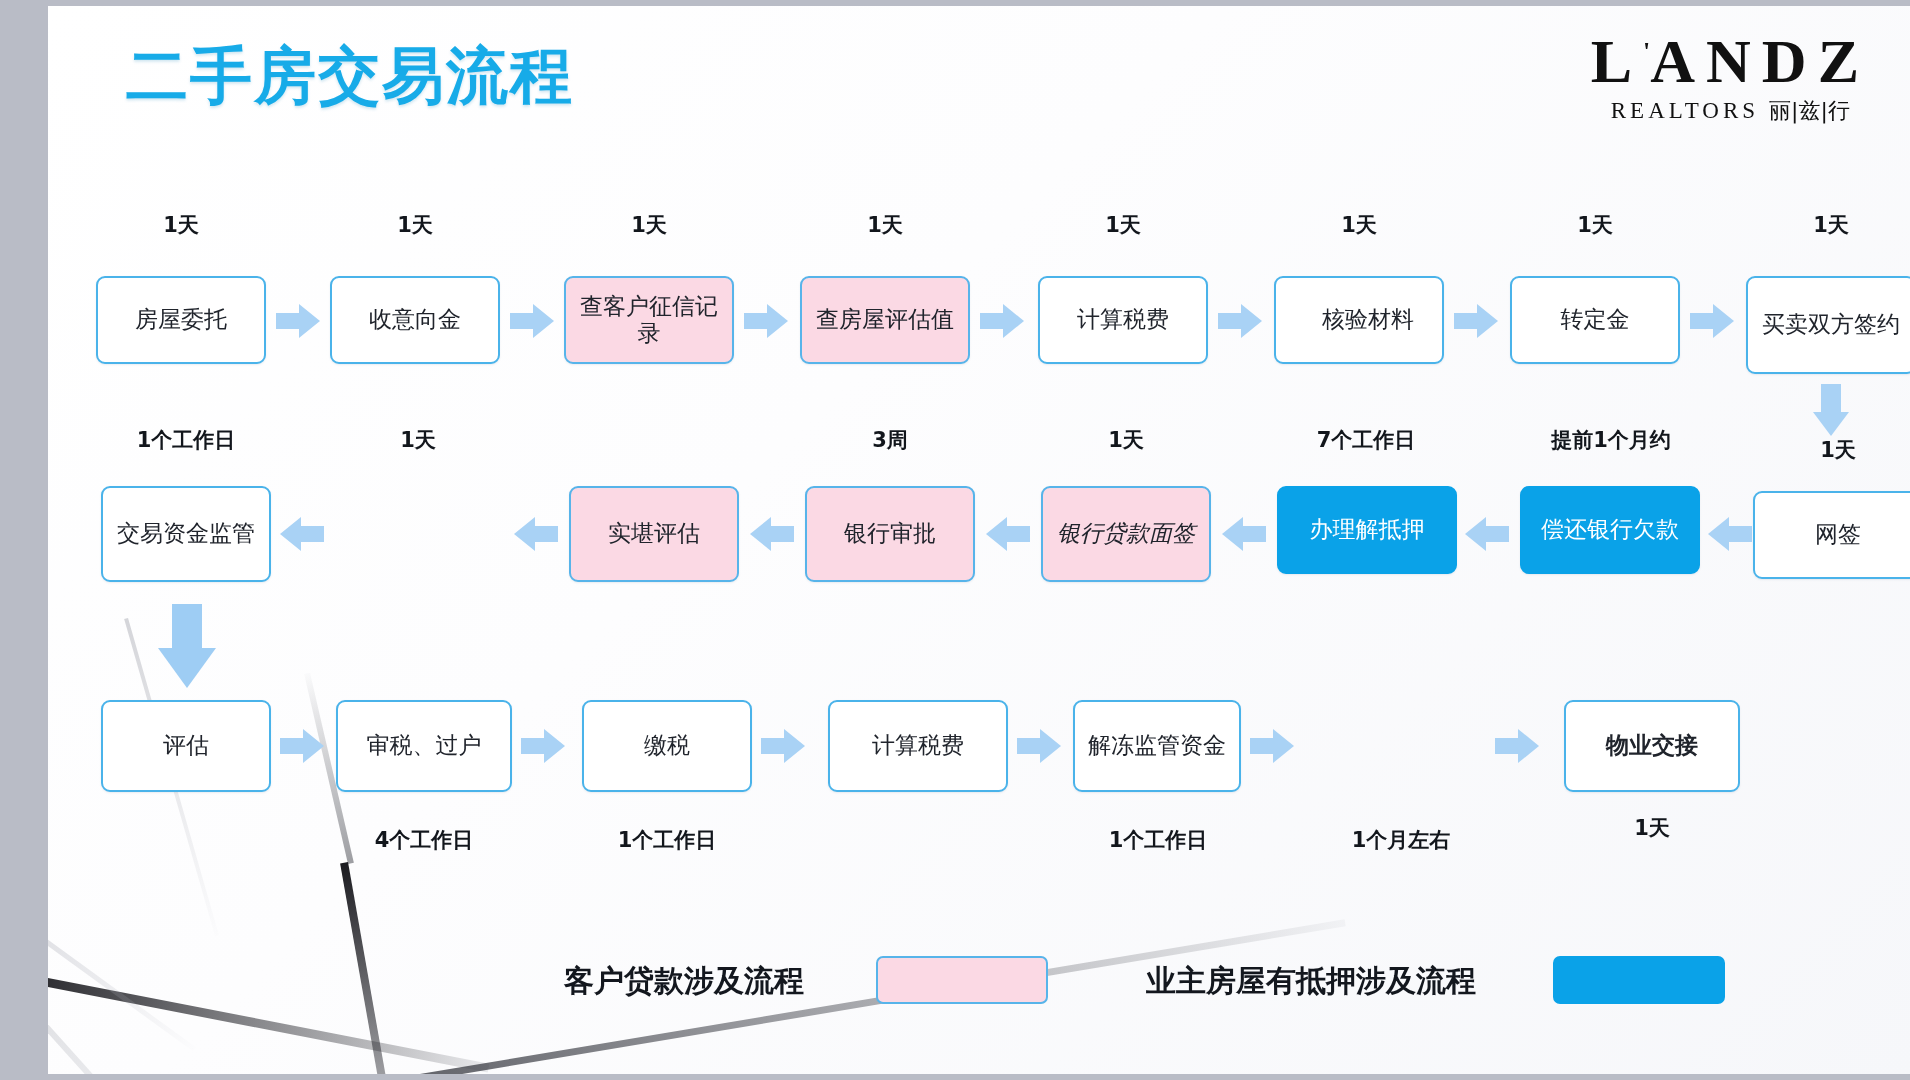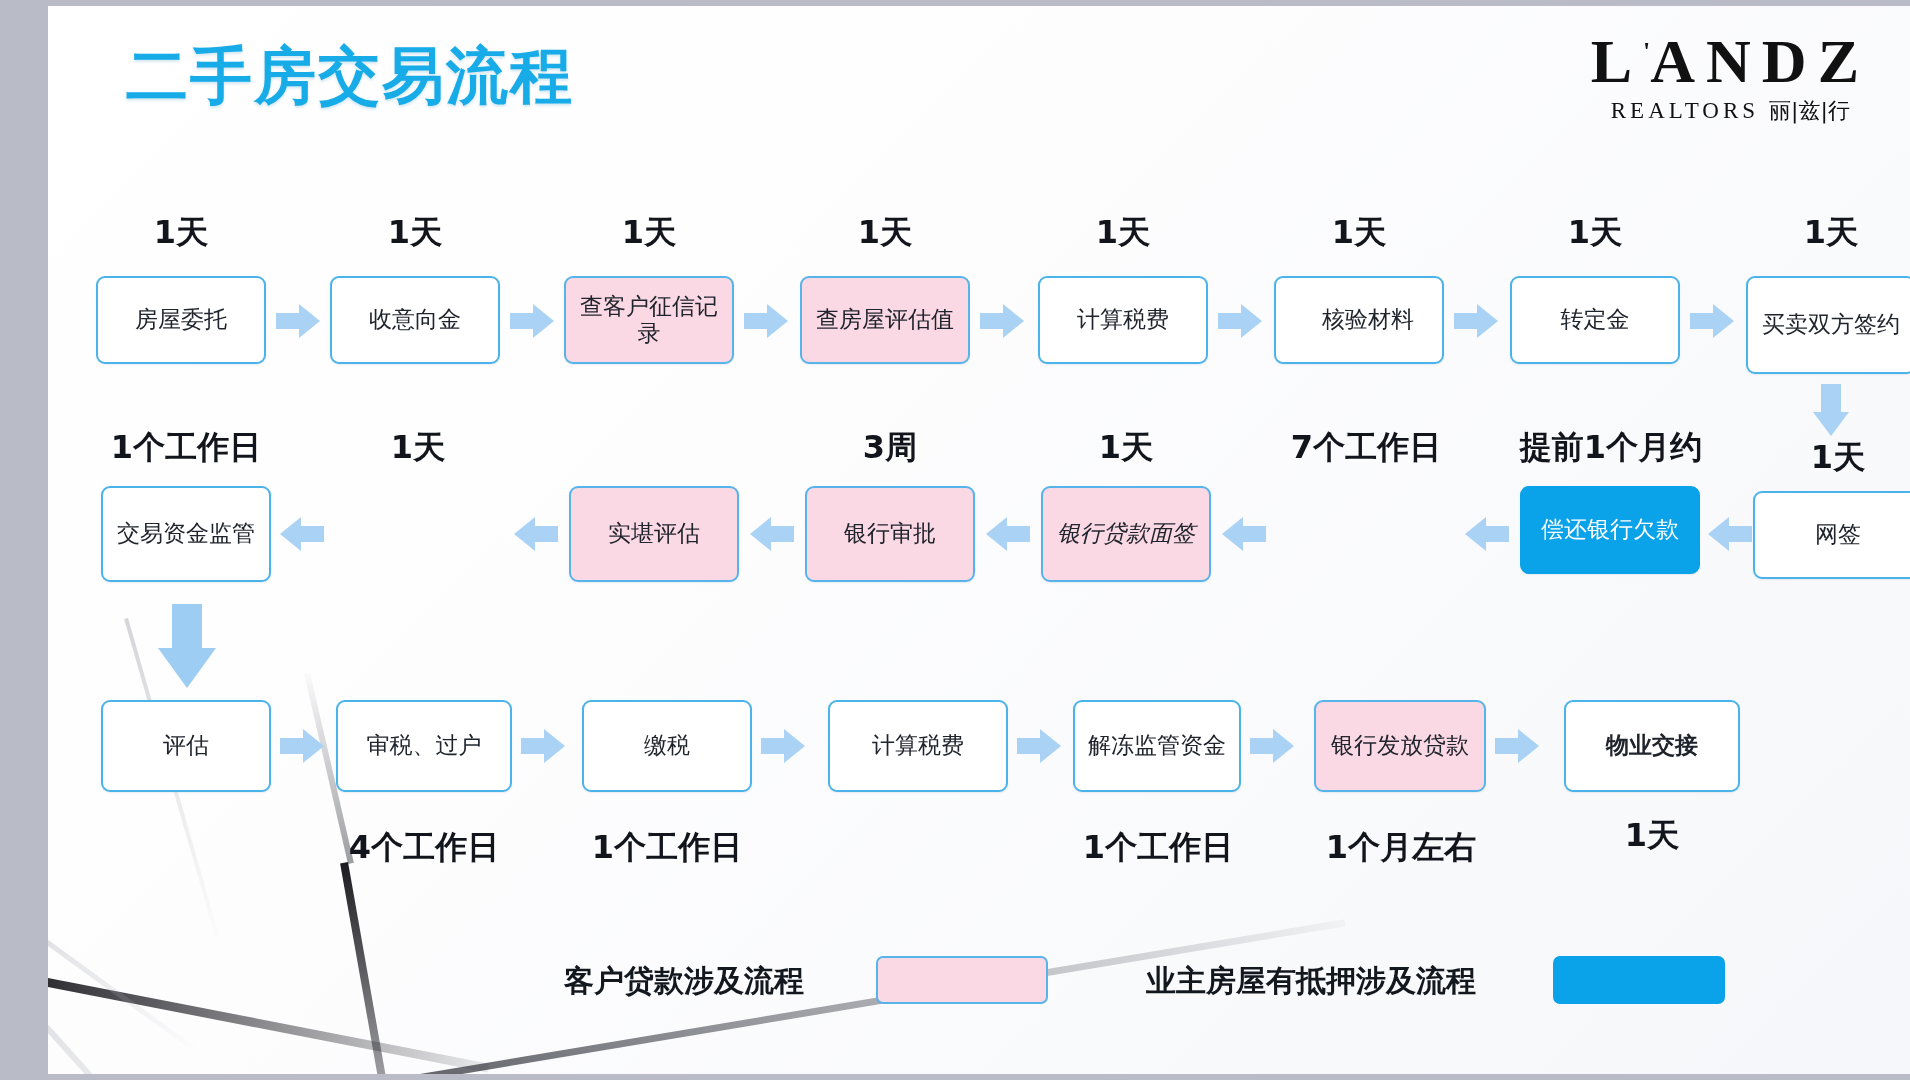--- a/index.html
+++ b/index.html
@@ -57,21 +57,21 @@
     font-size:23px;color:#20242c;
     font-family:"DejaVu Sans","Liberation Sans",sans-serif;
     padding:2px 6px;
     box-shadow:0 1px 2px rgba(60,90,130,.10);
   }
   .node.pink{background:#fbd9e4;border-color:#57b4ea;}
   .node.blue{background:#0aa2e8;border-color:#0aa2e8;color:#ffffff;}
 
   .dur{
     position:absolute;
-    font-size:32px;font-weight:bold;color:#12161c;
+    font-size:21px;font-weight:bold;color:#12161c;
     font-family:"DejaVu Sans","Liberation Sans",sans-serif;
     white-space:nowrap;text-align:center;
   }
 
   
   .arrow{position:absolute;}
   .arrow-r,.arrow-l{width:44px;height:34px;}
   .arrow-r .shaft,.arrow-l .shaft{position:absolute;top:9px;height:16px;background:#a9d2f5;}
   .arrow-r .shaft{left:0;width:24px;}
   .arrow-l .shaft{right:0;width:24px;}
@@ -208,20 +208,21 @@
 
   <div class="dur" style="left:993px;top:420px;width:170px;">1天</div>
   <div class="node pink" style="left:993px;top:480px;width:170px;height:96px;font-style:italic;">银行贷款面签</div>
 
   <div class="arrow arrow-l" style="left:1174px;top:511px;">
       <div class="shaft"></div>
       <div class="head"></div>
     </div>
 
   <div class="dur" style="left:1203px;top:420px;width:230px;">7个工作日</div>
+  <div class="node blue" style="left:1229px;top:480px;width:180px;height:88px;">办理解抵押</div>
 
   <div class="arrow arrow-l" style="left:1417px;top:511px;">
       <div class="shaft"></div>
       <div class="head"></div>
     </div>
 
   <div class="dur" style="left:1418px;top:420px;width:290px;">提前1个月约</div>
   <div class="node blue" style="left:1472px;top:480px;width:180px;height:88px;">偿还银行欠款</div>
 
   <div class="arrow arrow-l" style="left:1660px;top:511px;">
@@ -263,21 +264,20 @@
       <div class="head"></div>
     </div>
 
   <div class="node" style="left:1025px;top:694px;width:168px;height:92px;">解冻监管资金</div>
   <div class="dur" style="left:1000px;top:820px;width:220px;">1个工作日</div>
   <div class="arrow arrow-r" style="left:1202px;top:723px;">
       <div class="shaft"></div>
       <div class="head"></div>
     </div>
 
-  <div class="node pink" style="left:1266px;top:694px;width:172px;height:92px;">银行发放贷款</div>
   <div class="dur" style="left:1243px;top:820px;width:220px;">1个月左右</div>
   <div class="arrow arrow-r" style="left:1447px;top:723px;">
       <div class="shaft"></div>
       <div class="head"></div>
     </div>
 
   <div class="node" style="left:1516px;top:694px;width:176px;height:92px;font-weight:bold;">物业交接</div>
   <div class="dur" style="left:1519px;top:808px;width:170px;">1天</div>
 
   <div class="legend-label" style="left:516px;top:955px;">客户贷款涉及流程</div>

